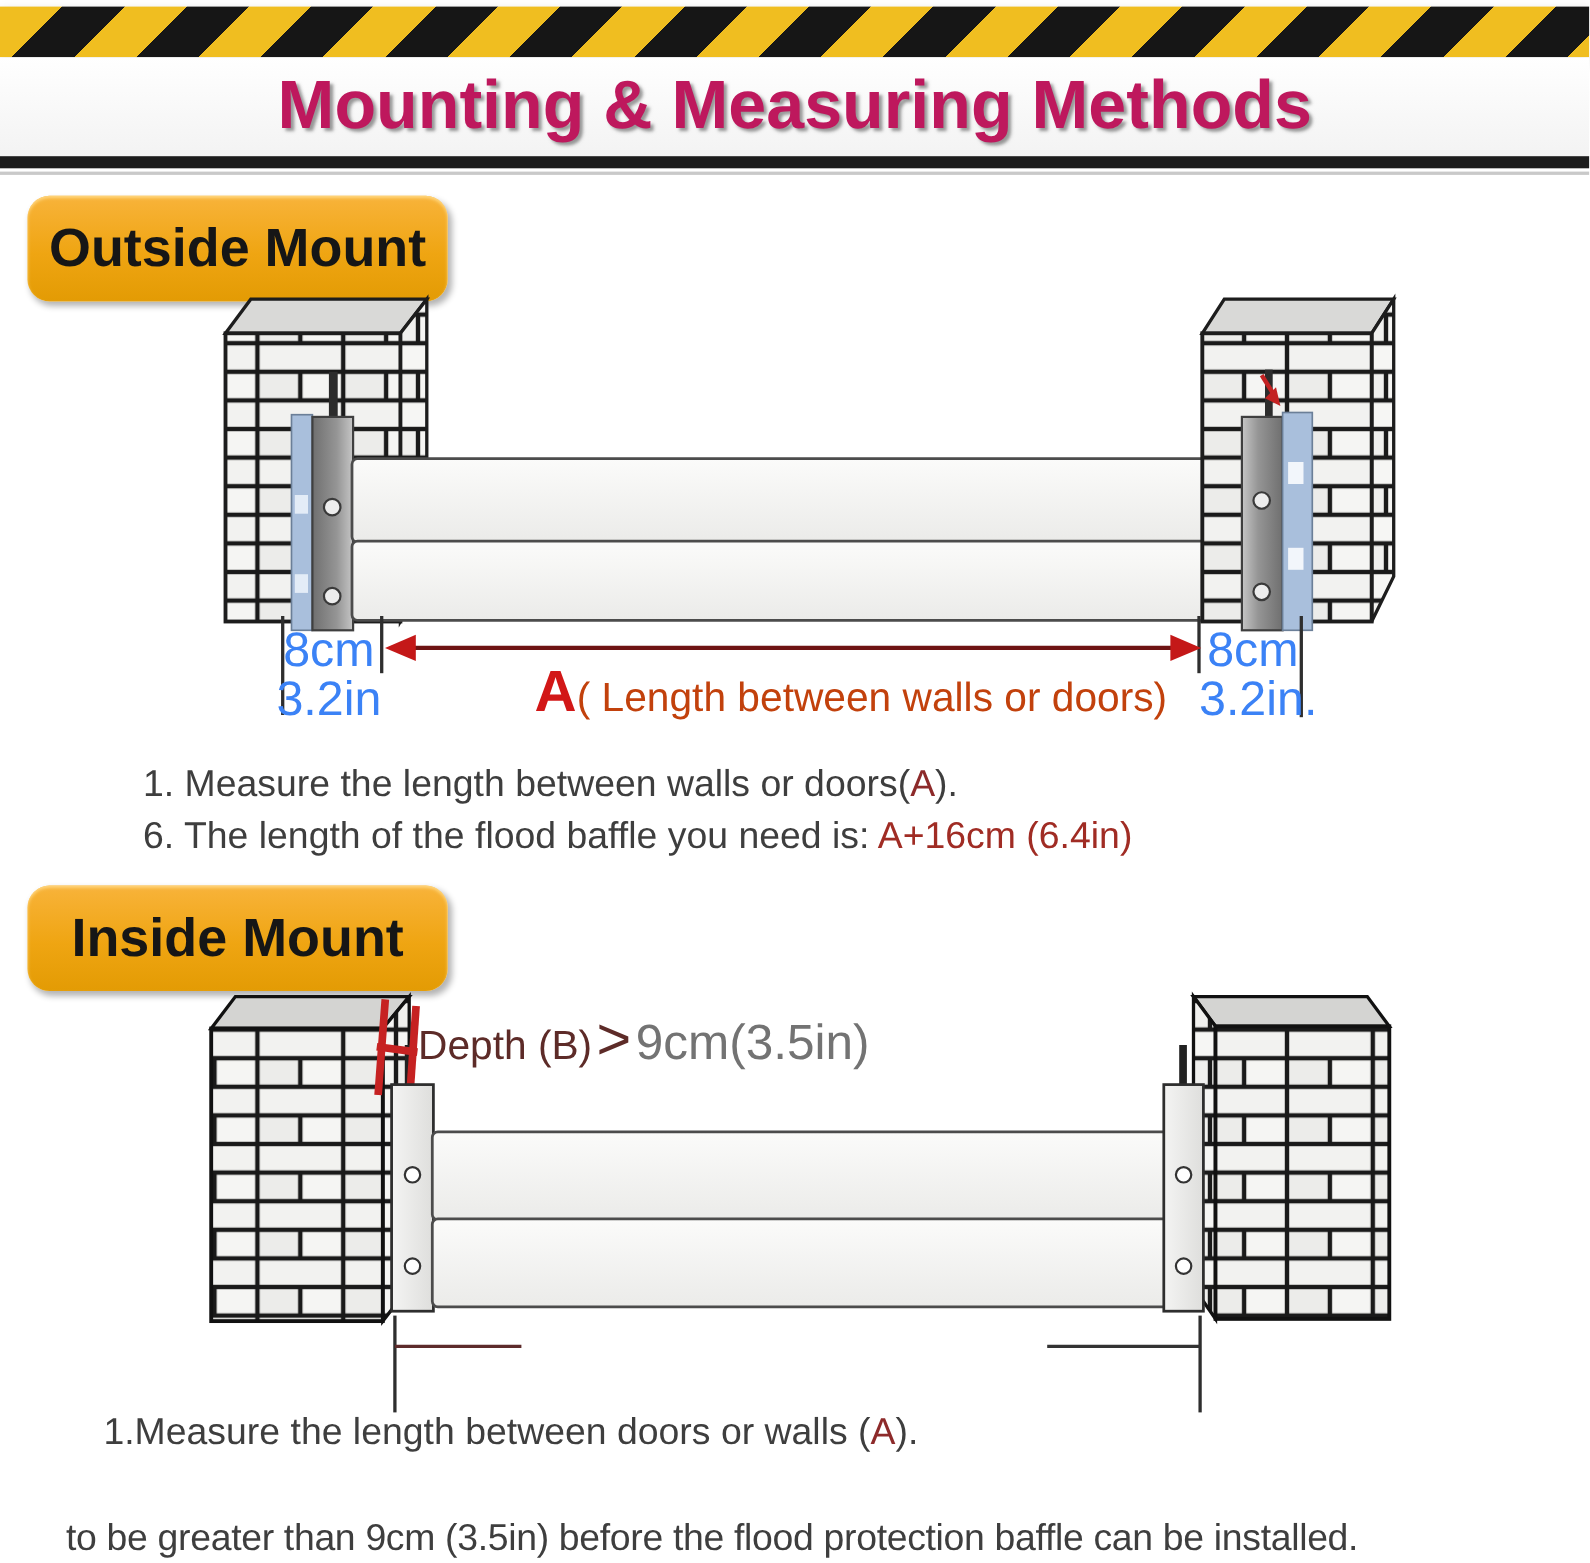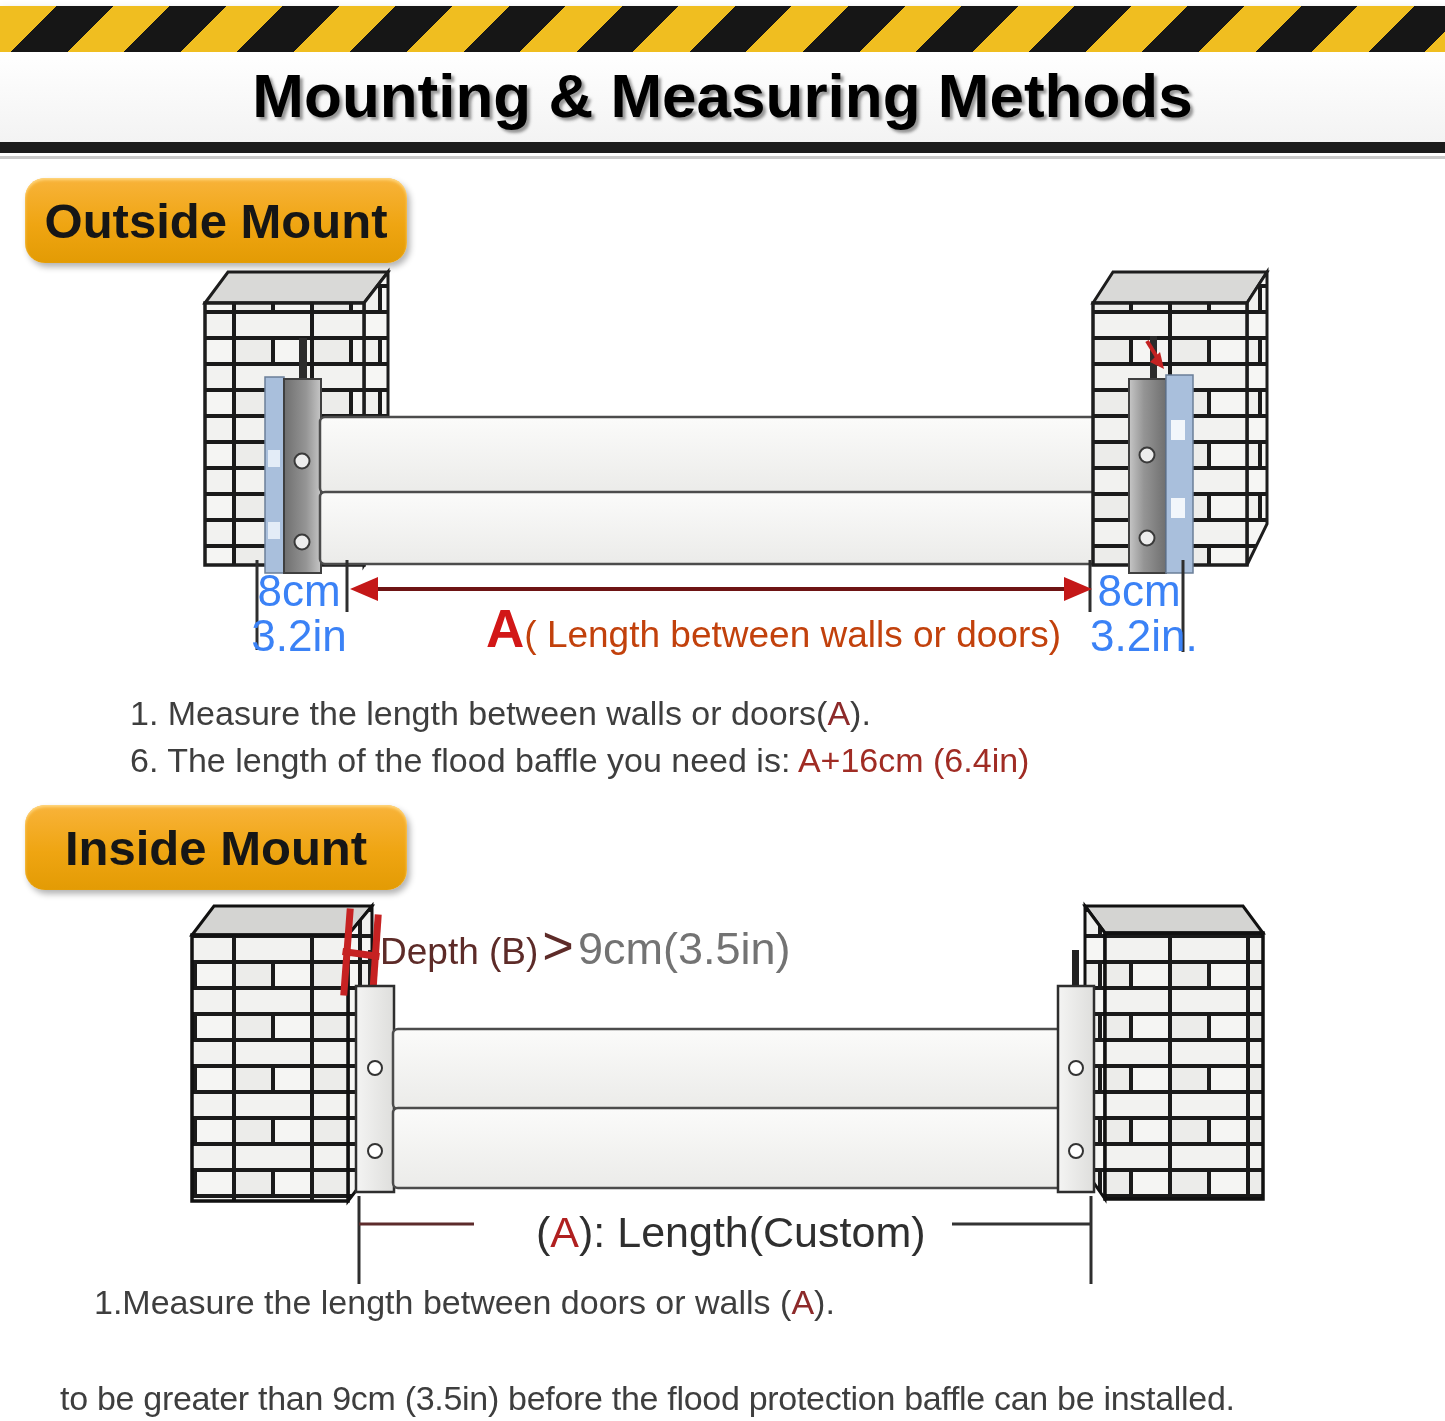--- a/index.html
+++ b/index.html
@@ -5,26 +5,26 @@
   html,body{margin:0;padding:0;background:#fff;}
   .page{position:relative;width:1445px;height:1421px;background:#ffffff;overflow:hidden;
         font-family:"Liberation Sans",sans-serif;color:#3d3d3d;}
   
   .stripes{position:absolute;left:0;top:6px;width:100%;height:46px;
            background:repeating-linear-gradient(135deg,#f0be20 0 40px,#161616 40px 80px);
            box-shadow:0 6px 10px rgba(0,0,0,.30);}
   .titleband{position:absolute;left:0;top:52px;width:100%;height:90px;
              background:linear-gradient(180deg,#ffffff,#f3f3f3);}
   .page-title{position:absolute;left:0;top:60px;width:100%;text-align:center;
-              font-size:62px;font-weight:800;color:#000000;letter-spacing:0;
+              font-size:62px;font-weight:800;color:#be185d;letter-spacing:0;
               text-shadow:3px 3px 3px rgba(70,70,70,.55);}
   .bar-black{position:absolute;left:0;top:142px;width:100%;height:11px;background:#1c1c1c;}
   .bar-gray{position:absolute;left:0;top:156px;width:100%;height:3px;background:#c9c9c9;}
   
-  .badge{position:absolute;left:25px;width:382px;height:85px;border-radius:20px;
+  .badge{position:absolute;left:25px;width:382px;height:96px;border-radius:20px;
          background:linear-gradient(180deg,#f8b33a 0%,#efa512 55%,#e39b04 100%);
          box-shadow:inset 0 2px 3px #ffd780, 3px 4px 6px rgba(0,0,0,.30);
          display:flex;align-items:center;justify-content:center;
          font-size:49px;font-weight:600;color:#161616;}
   .badge.outside{top:178px;}
   .badge.inside{top:805px;}
   
   .diagram-layer{position:absolute;left:0;top:0;width:1445px;height:1421px;}
   
   .dim-block{position:absolute;width:98px;text-align:center;font-size:44px;line-height:45px;color:#3b82f6;}
@@ -215,23 +215,20 @@
   </div>
   <div class="step o-step2">
     <span>6. The length of the flood baffle you need is: </span><span class="redish">A+16cm (6.4in)</span>
   </div>
 
   <div class="depth-label">
     <span class="pre">Depth (B) </span>
     <span class="gt">&gt;</span>
     <span class="val">9cm(3.5in)</span>
   </div>
-  <div class="len-label">
-    <span>(</span><span class="a">A</span><span>): Length(Custom)</span>
-  </div>
   <div class="step i-step1">
     <span>1.Measure the length between doors or walls (</span><span class="maroon">A</span><span>).</span>
   </div>
   <div class="step i-step3">
     <span>to be greater than 9cm (3.5in) before the flood protection baffle can be installed.</span>
   </div>
 
 </div>
 
 </body></html>

